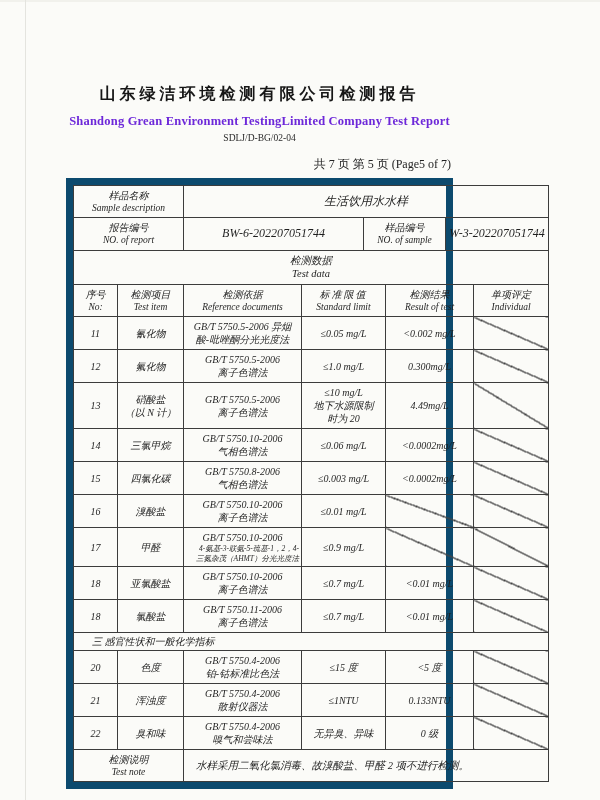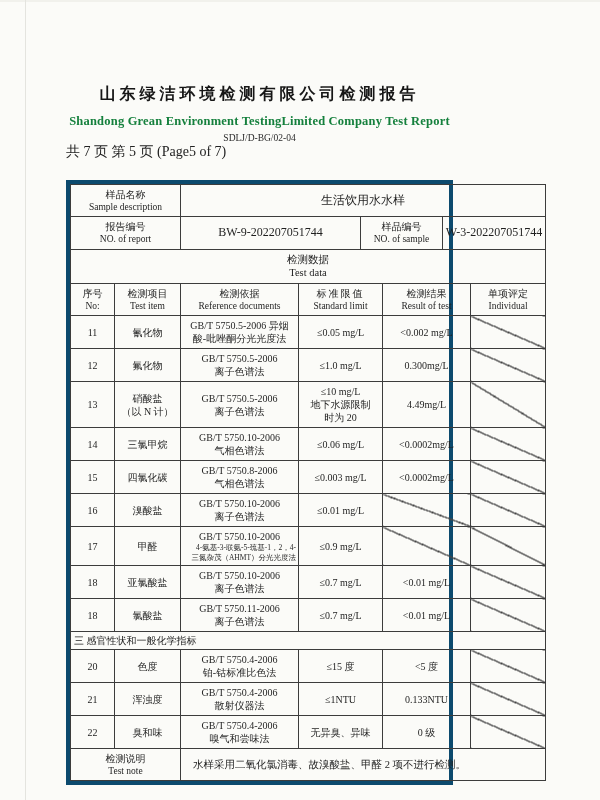--- a/index.html
+++ b/index.html
@@ -16,39 +16,39 @@
   .scan-edge-top{position:absolute;left:0;top:0;right:0;height:2px;background:#f1f1ec;}
 
   .content{position:absolute;left:66px;top:84px;width:387px;}
 
   .title-cn{
     font-size:16px;font-weight:bold;text-align:center;
     letter-spacing:4px;margin:0;color:#161616;
   }
   .title-en{
     font-size:12.5px;font-weight:bold;text-align:center;
-    margin:9px 0 0 0;letter-spacing:.2px;color:#15803d;
+    margin:9px 0 0 0;letter-spacing:.2px;color:#6d28d9;
   }
   .doc-code{font-size:9.5px;text-align:center;margin-top:4px;color:#2a2a2a;}
-  .page-info{font-size:14px;text-align:left;padding-right:2px;color:#222;}
-
-  .table-frame{margin-top:19px;border:4px solid #0c4a6e;}
+  .page-info{font-size:12px;text-align:right;margin-top:13px;padding-right:2px;color:#222;}
+
+  .table-frame{margin-top:5px;border:7px solid #0c4a6e;font-style:italic;}
   table{border-collapse:collapse;width:100%;table-layout:fixed;}
   table + table{margin-top:-1px;}
   td,th{
     border:1px solid #3c3c3c;
     font-size:10px;font-weight:normal;
     text-align:center;vertical-align:middle;
     padding:3px 2px;line-height:1.3;
     overflow:hidden;
   }
   .en{font-size:9.5px;}
   .pre{white-space:pre-line;}
   .small{font-size:7.5px;line-height:1.25;white-space:pre-line;text-align:right;}
-  .section-cell{text-align:left;padding:2px 3px;font-size:10px;}
+  .section-cell{text-align:left;padding:2px 18px;font-size:10px;}
   .note-text{text-align:left;padding-left:12px;font-size:10.5px;}
   .info-value{font-size:12px;}
   .tdata div{font-size:10.5px;}
   .slash{
     background-image:linear-gradient(to top right,
       transparent calc(50% - 0.7px),
       #454545 calc(50% - 0.7px),
       #454545 calc(50% + 0.7px),
       transparent calc(50% + 0.7px));
   }
@@ -82,21 +82,21 @@
             <div>样品名称</div>
             <div class="en">Sample description</div>
           </td>
           <td colspan="3" class="info-value">生活饮用水水样</td>
         </tr>
         <tr>
           <td>
             <div>报告编号</div>
             <div class="en">NO. of report</div>
           </td>
-          <td class="info-value">BW-9-202207051744</td>
+          <td class="info-value">BW-6-202207051744</td>
           <td>
             <div>样品编号</div>
             <div class="en">NO. of sample</div>
           </td>
           <td class="info-value">W-3-202207051744</td>
         </tr>
         <tr>
           <td colspan="4" class="tdata">
             <div>检测数据</div>
             <div>Test data</div>

